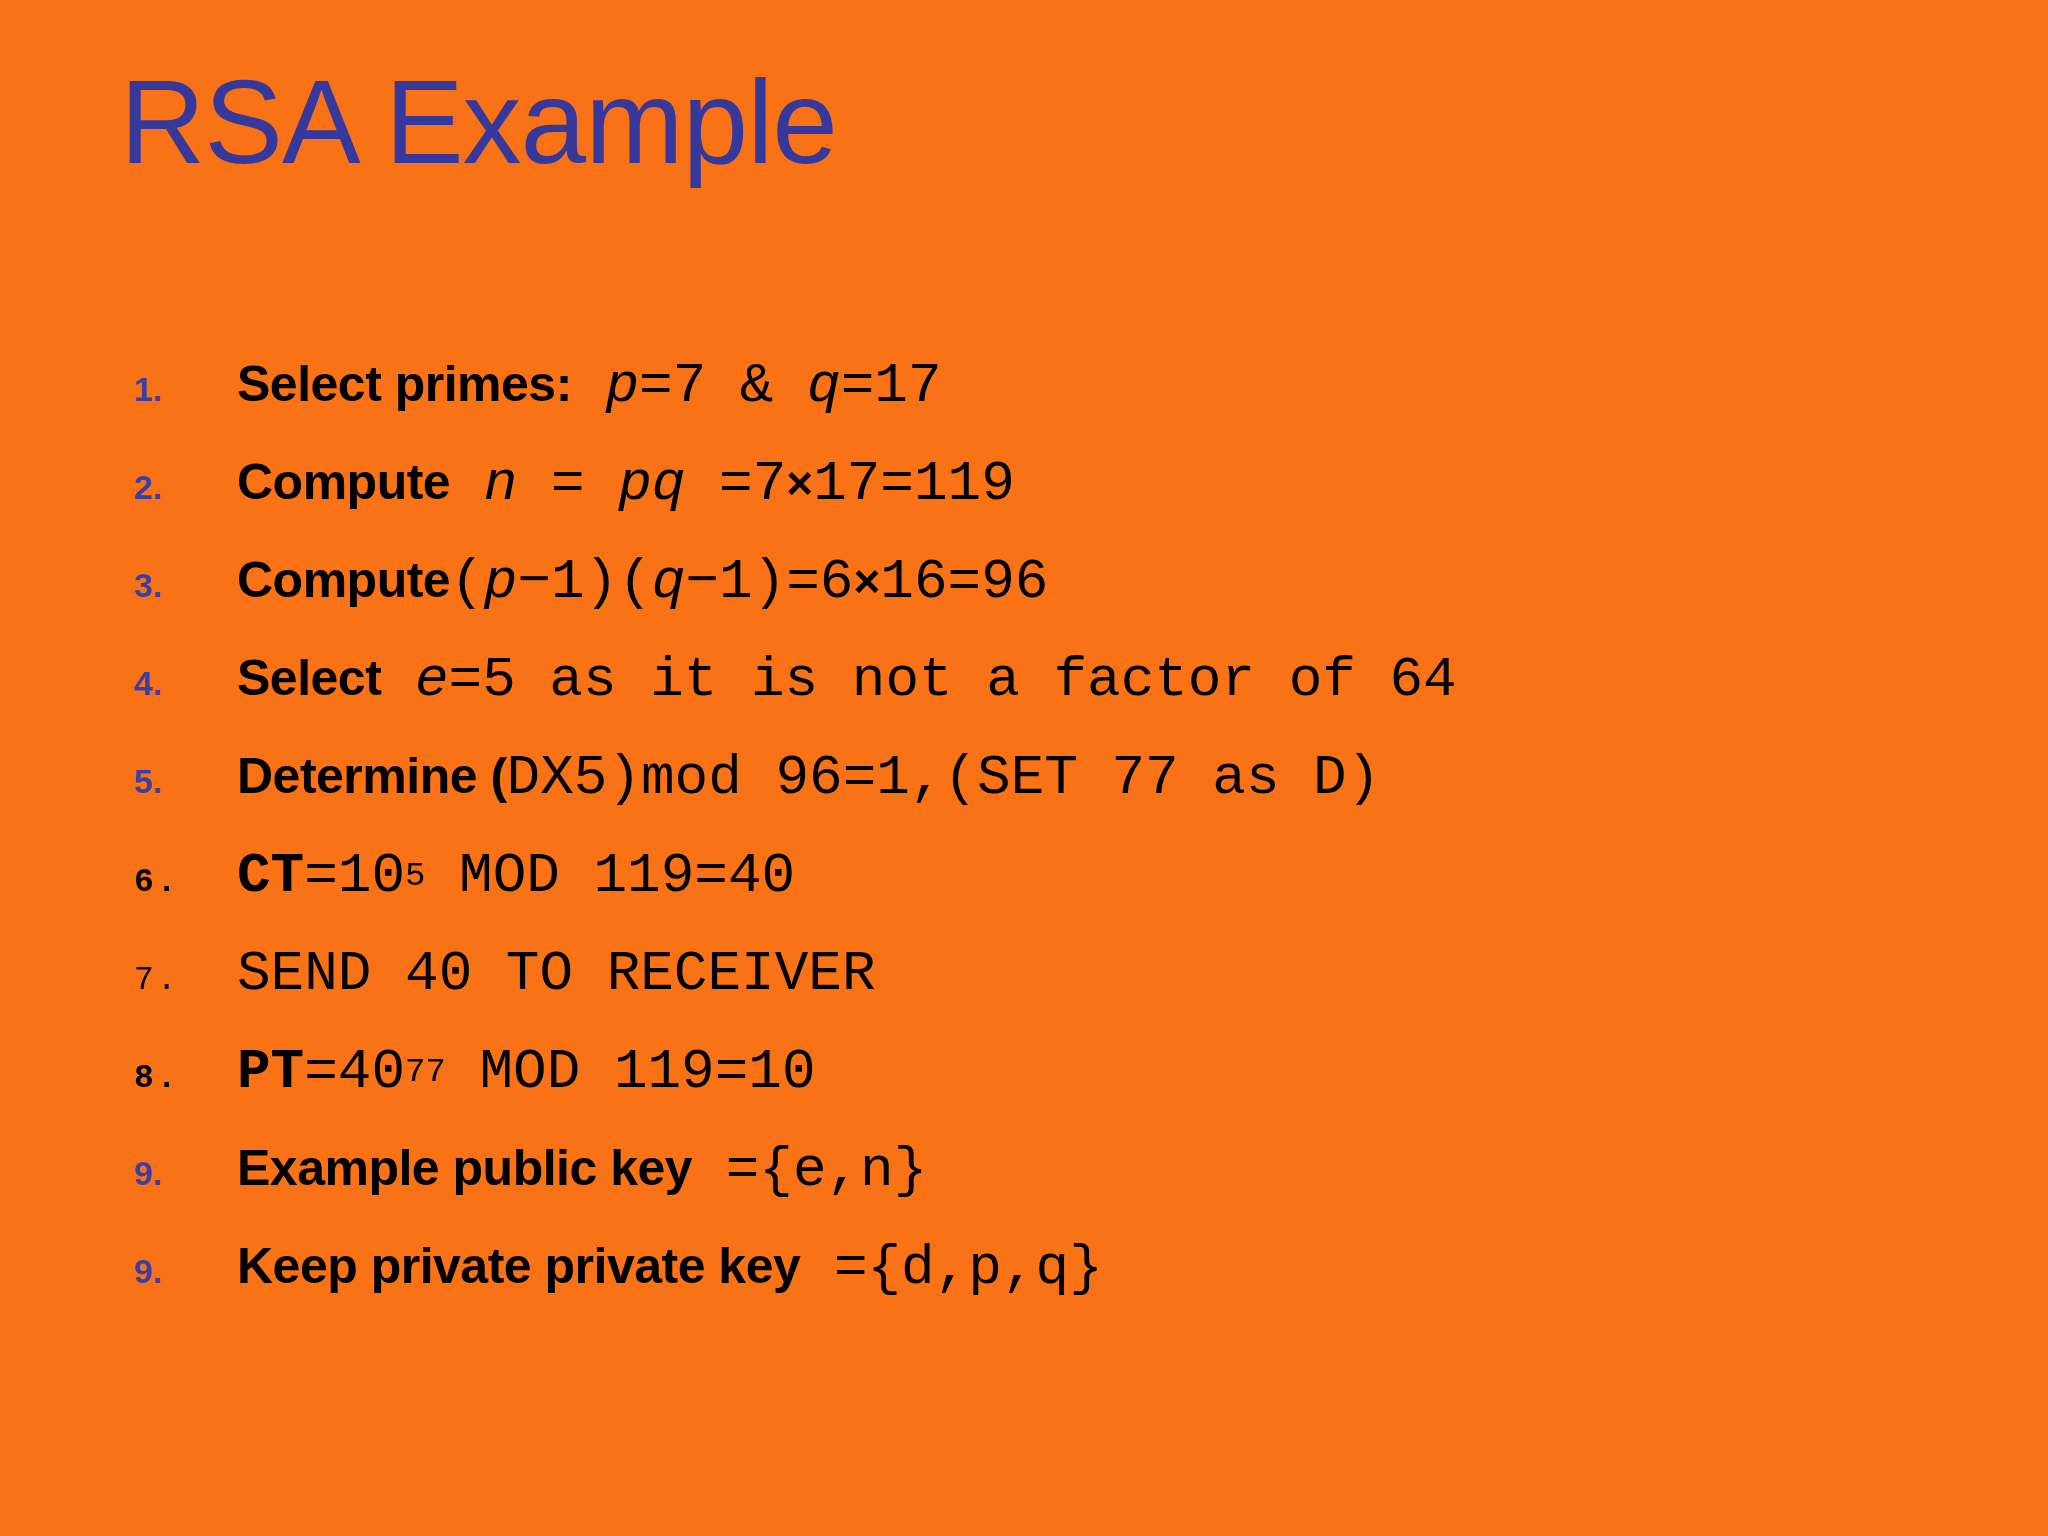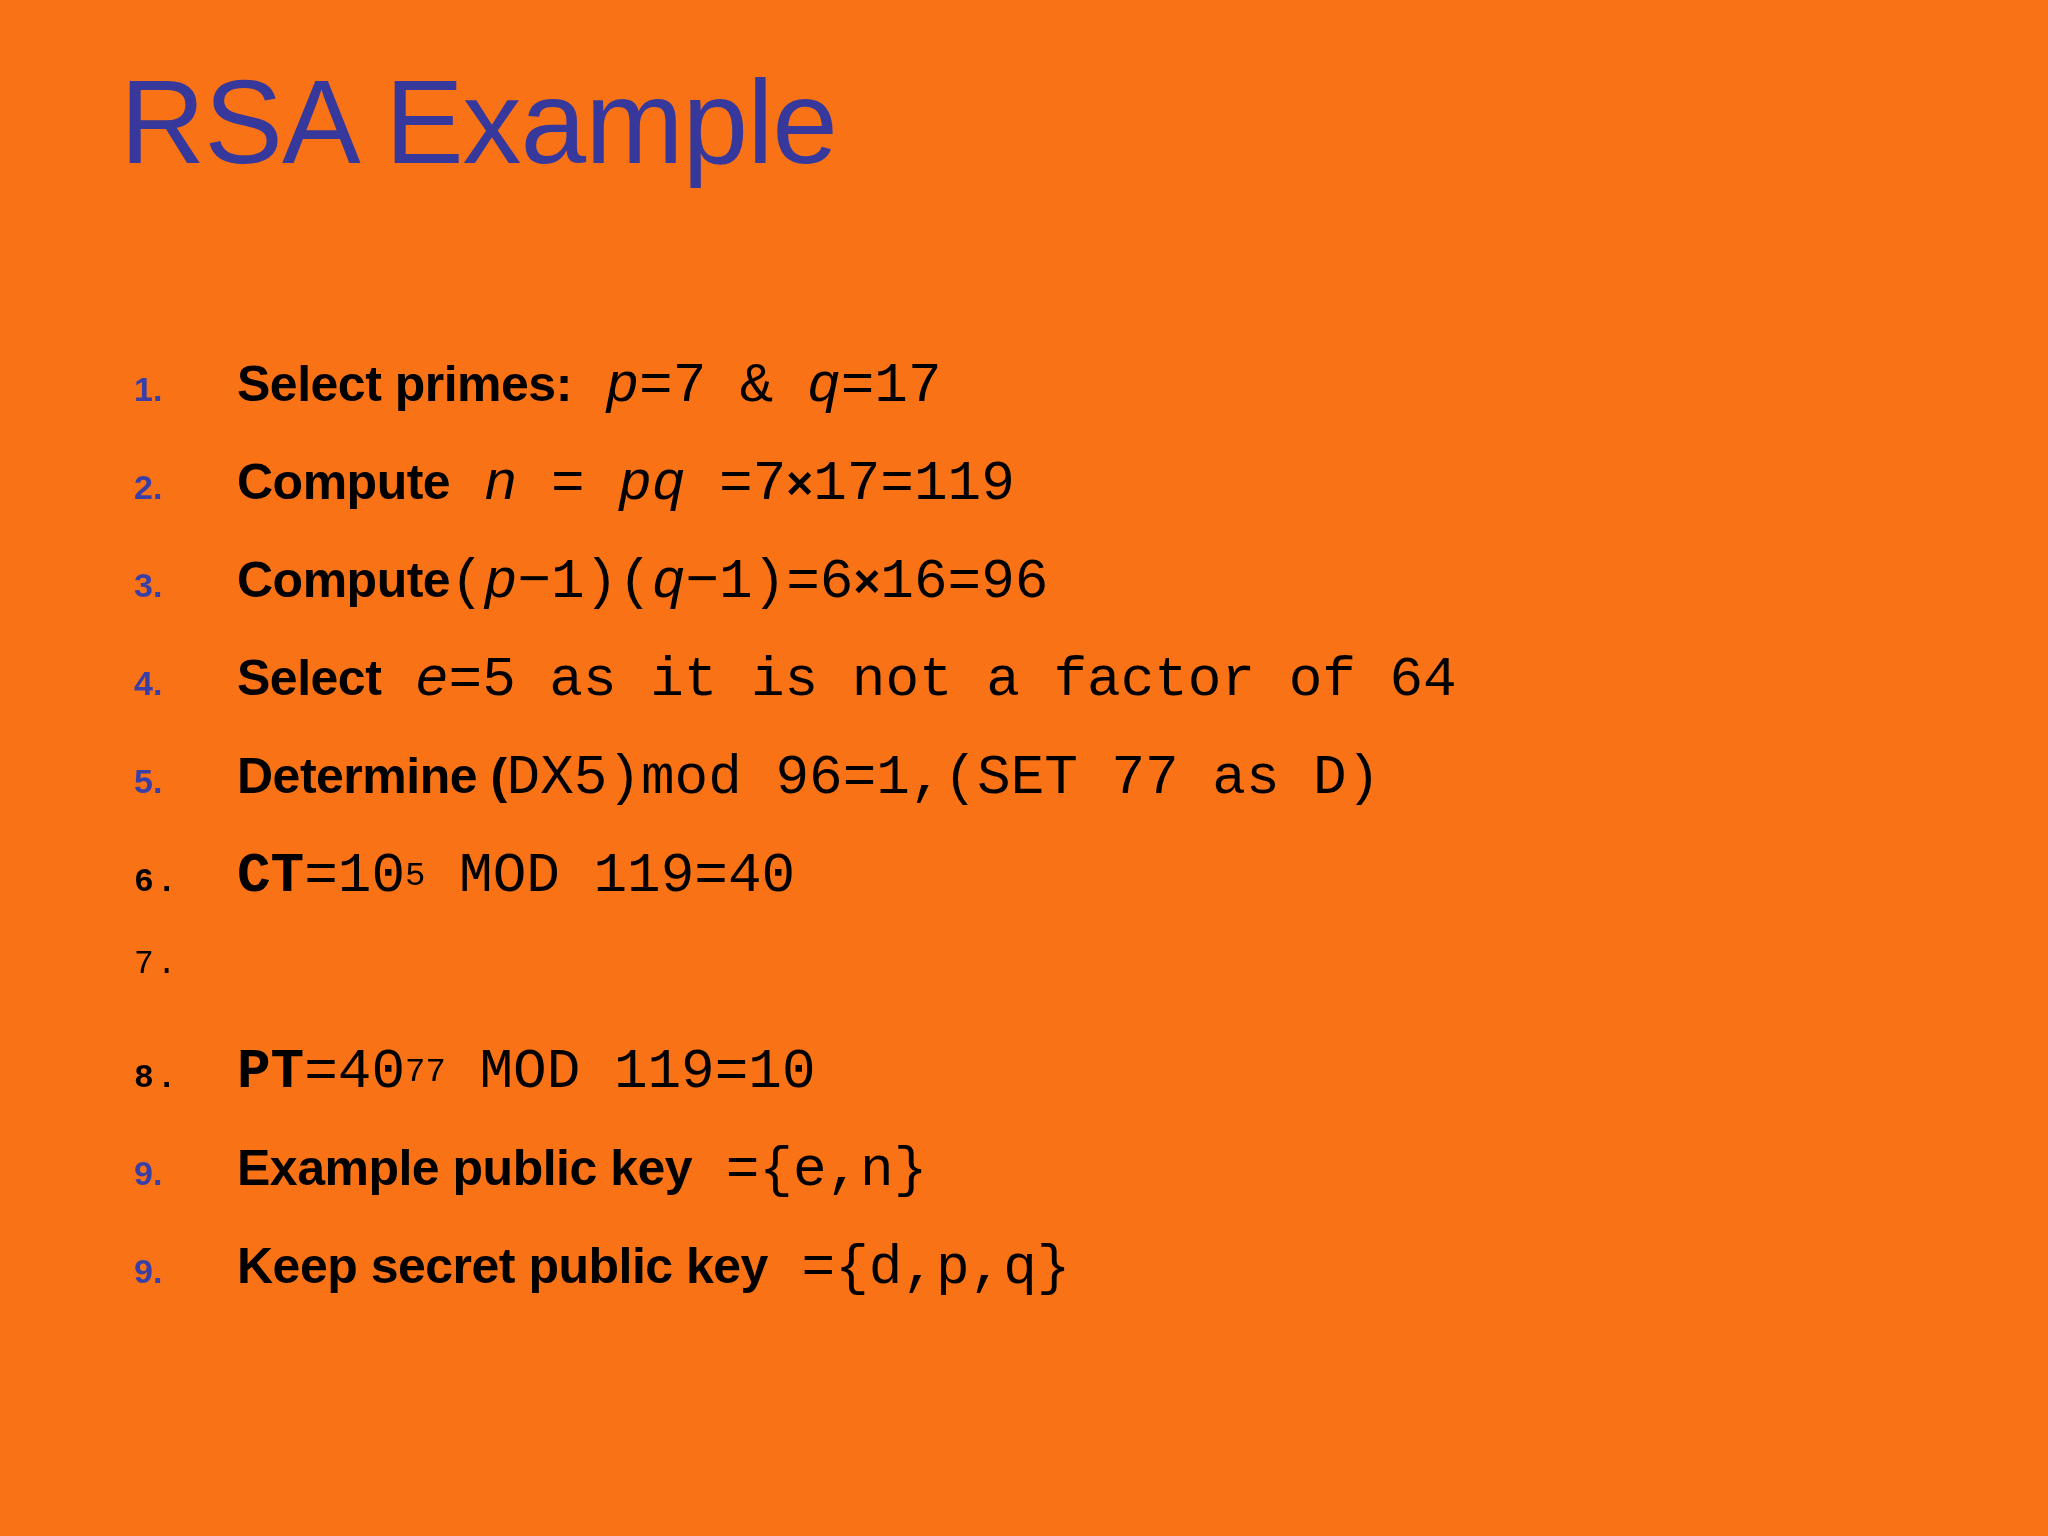--- a/index.html
+++ b/index.html
@@ -122,28 +122,29 @@
       <div class="li">
         <div class="marker">5.</div>
         <div class="content"><span class="sans-bold">Determine (</span><span class="mono">DX5)mod 96=1,(SET 77 as D)</span></div>
       </div>
       <div class="li">
         <div class="marker mono">6.</div>
         <div class="content"><span class="mono bold">CT</span><span class="mono">=10</span><span class="sup">5</span><span class="mono"> MOD 119=40</span></div>
       </div>
       <div class="li">
         <div class="marker mono thin">7.</div>
+        <div class="content"><span class="mono">SEND 40 TO RECEIVER</span></div>
       </div>
       <div class="li">
         <div class="marker mono">8.</div>
         <div class="content"><span class="mono bold">PT</span><span class="mono">=40</span><span class="sup">77</span><span class="mono"> MOD 119=10</span></div>
       </div>
       <div class="li">
         <div class="marker">9.</div>
         <div class="content"><span class="sans-bold">Example public key</span><span class="mono"> ={e,n}</span></div>
       </div>
       <div class="li">
         <div class="marker">9.</div>
-        <div class="content"><span class="sans-bold">Keep secret public key</span><span class="mono"> ={d,p,q}</span></div>
+        <div class="content"><span class="sans-bold">Keep private private key</span><span class="mono"> ={d,p,q}</span></div>
       </div>
     </div>
 
 </div>
 
 </body></html>

